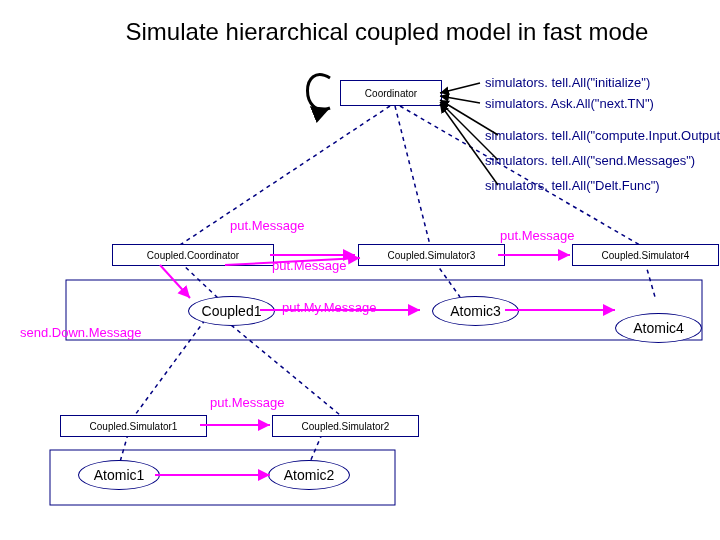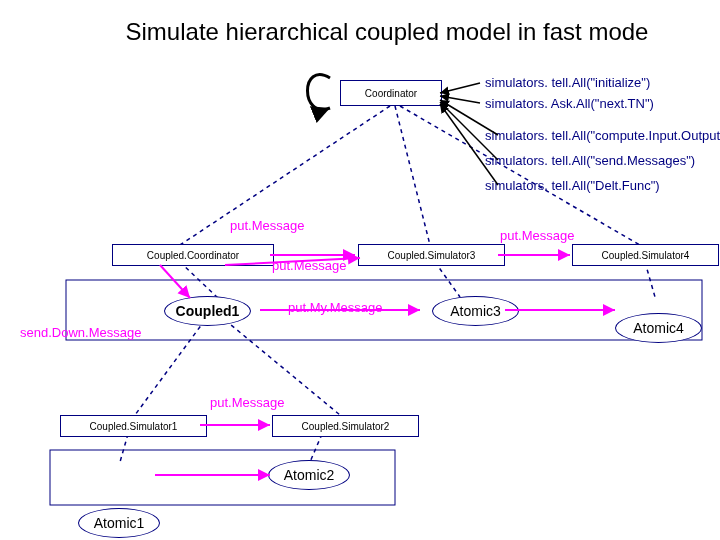--- a/index.html
+++ b/index.html
@@ -141,26 +141,26 @@
 <div class="call" style="left:485px; top:178px;">simulators. tell.All("Delt.Func")</div>
 
 <div class="box" style="left:112px; top:244px; width:160px; height:20px;">Coupled.Coordinator</div>
 <div class="box" style="left:358px; top:244px; width:145px; height:20px;">Coupled.Simulator3</div>
 <div class="box" style="left:572px; top:244px; width:145px; height:20px;">Coupled.Simulator4</div>
 
 <div class="msg" style="left:230px; top:218px;">put.Message</div>
 <div class="msg" style="left:272px; top:258px;">put.Message</div>
 <div class="msg" style="left:500px; top:228px;">put.Message</div>
 
-<div class="ellipse" style="left:164px; top:296px; width:85px; height:28px;font-weight:bold;">Coupled1</div>
+<div class="ellipse" style="left:188px; top:296px; width:85px; height:28px;">Coupled1</div>
 <div class="ellipse" style="left:432px; top:296px; width:85px; height:28px;">Atomic3</div>
 <div class="ellipse" style="left:615px; top:313px; width:85px; height:28px;">Atomic4</div>
 
-<div class="msg" style="left:288px; top:300px;">put.My.Message</div>
+<div class="msg" style="left:282px; top:300px;">put.My.Message</div>
 <div class="msg" style="left:20px;  top:325px;">send.Down.Message</div>
 
 <div class="box" style="left:60px;  top:415px; width:145px; height:20px;">Coupled.Simulator1</div>
 <div class="box" style="left:272px; top:415px; width:145px; height:20px;">Coupled.Simulator2</div>
 
 <div class="msg" style="left:210px; top:395px;">put.Message</div>
 
-<div class="ellipse" style="left:78px;  top:460px; width:80px; height:28px;margin-top:48px;">Atomic1</div>
+<div class="ellipse" style="left:78px;  top:460px; width:80px; height:28px;">Atomic1</div>
 <div class="ellipse" style="left:268px; top:460px; width:80px; height:28px;">Atomic2</div>
 
 </body></html>

